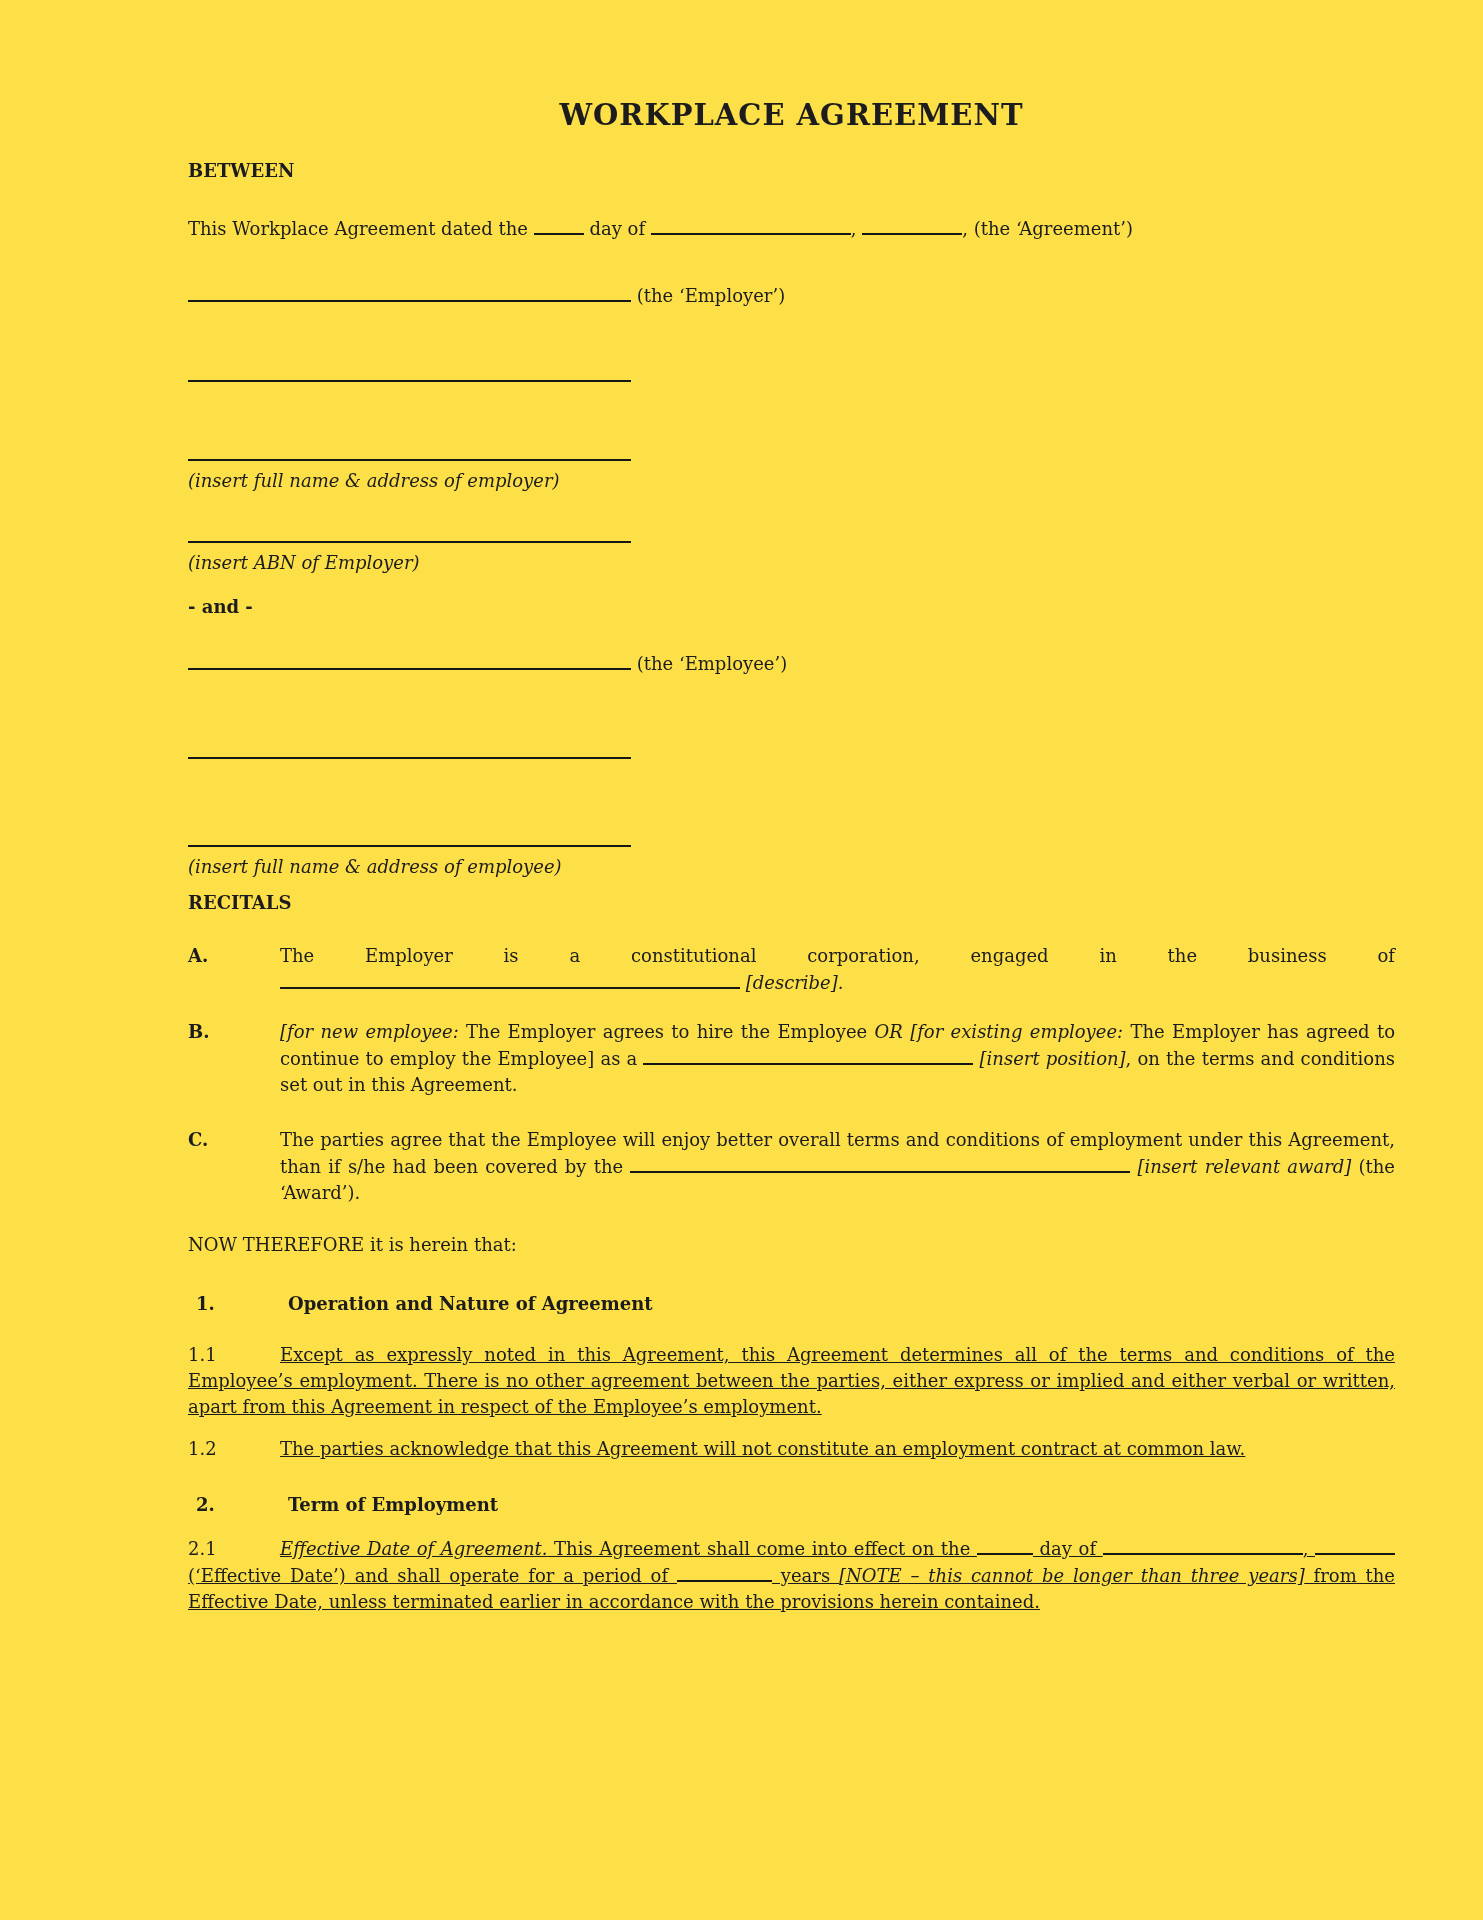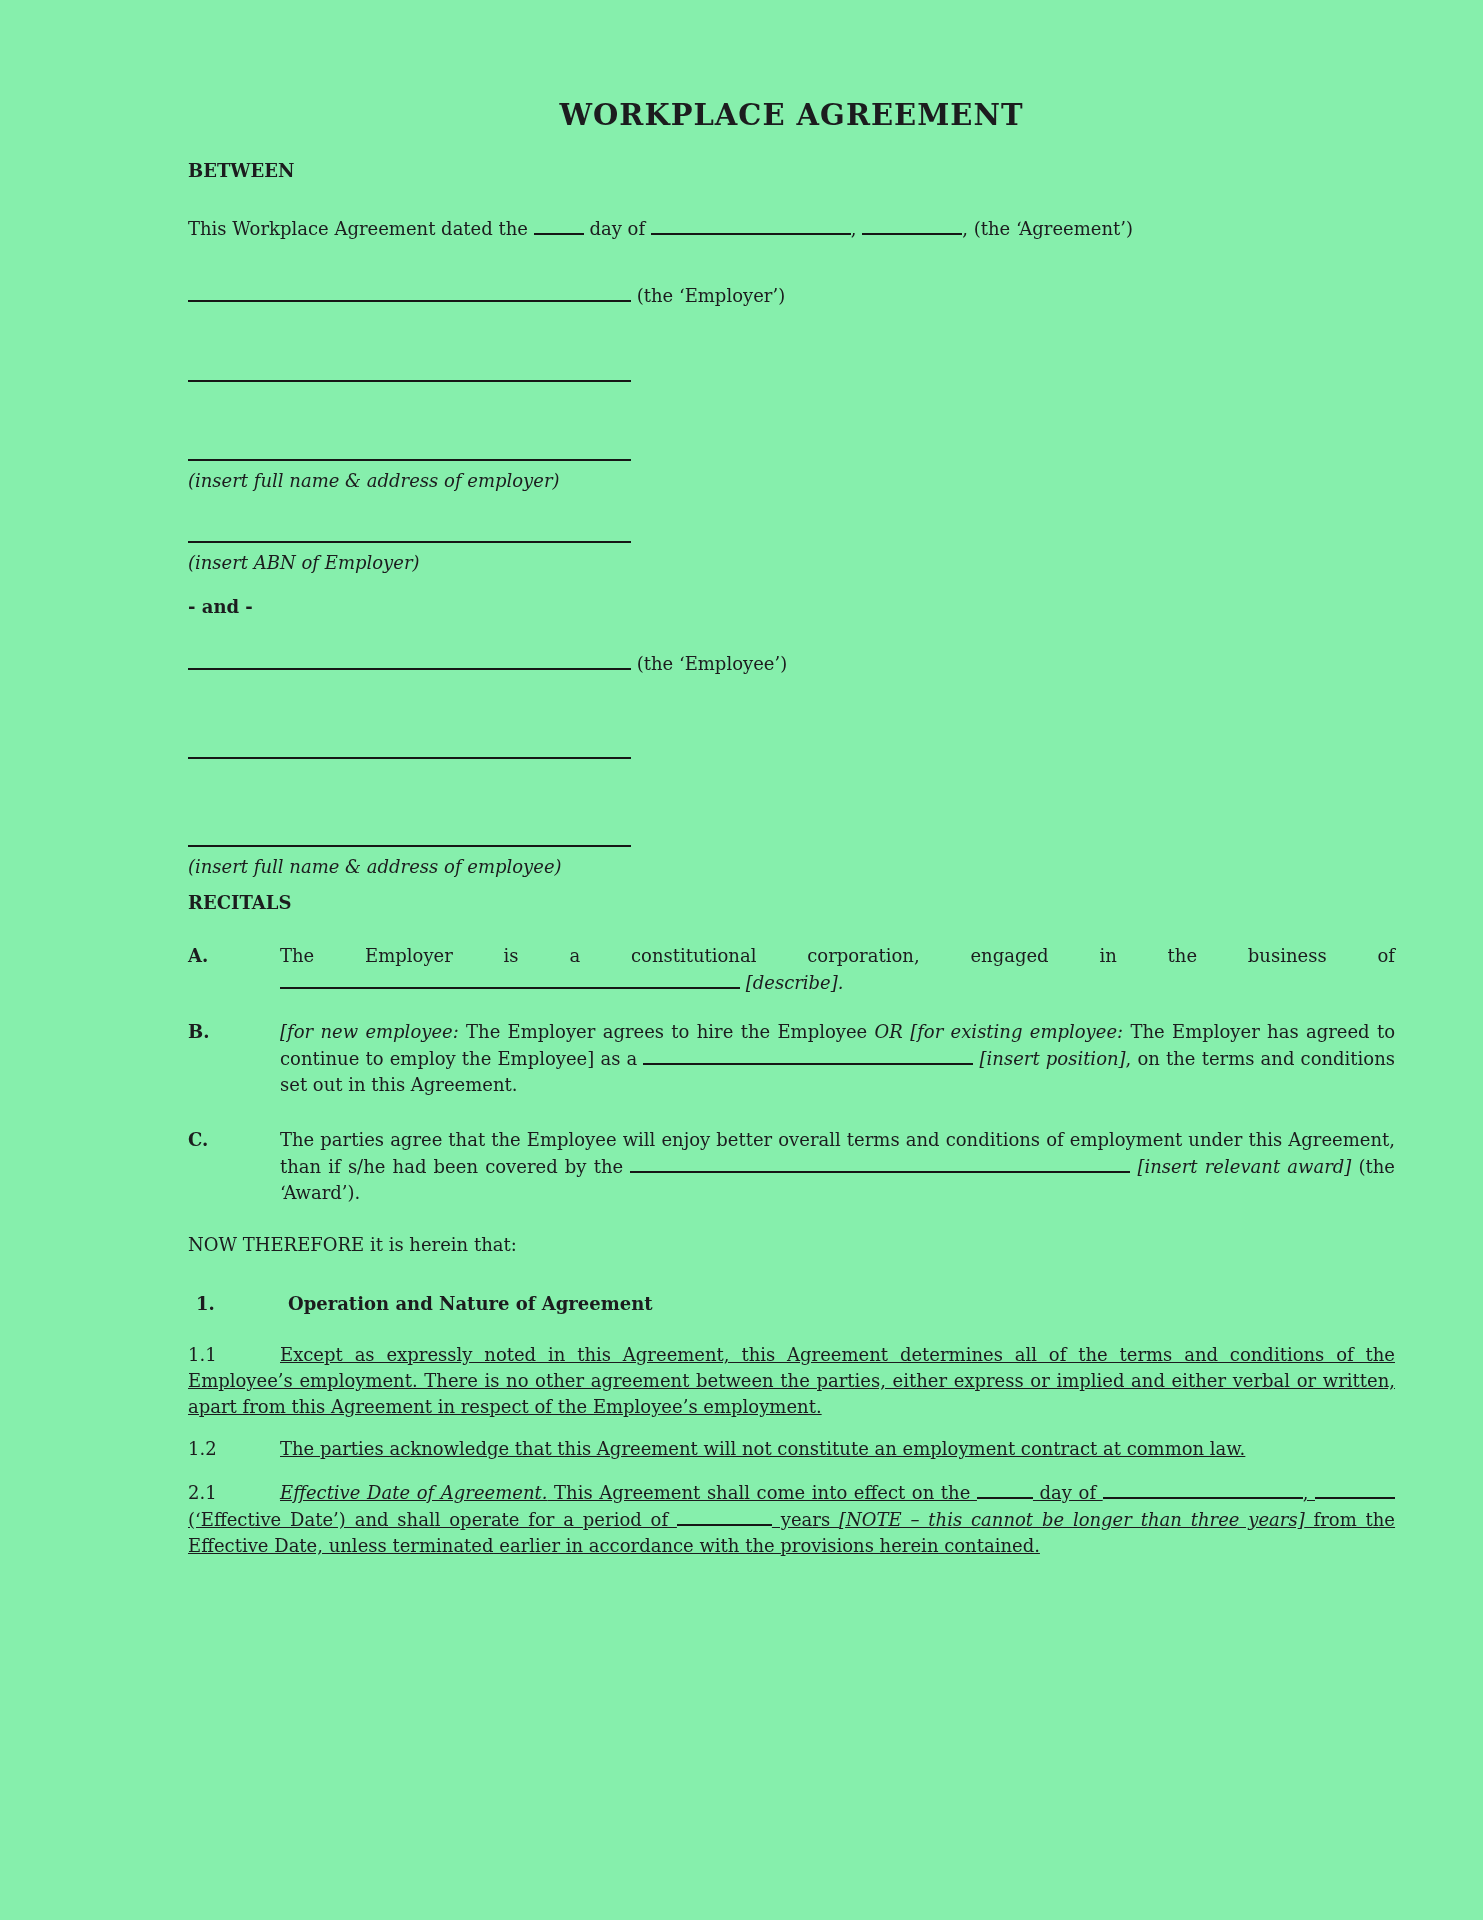--- a/index.html
+++ b/index.html
@@ -1,21 +1,21 @@
 <!DOCTYPE html>
 <html><head>
 <meta charset="utf-8">
 <style>
   html, body { margin: 0; padding: 0; background: #ffffff; }
   .page {
     position: relative;
     width: 1483px;
     height: 1920px;
     box-sizing: border-box;
-    background: #86efac;
+    background: #fde047;
     padding: 96px 88px 0 188px;
     overflow: hidden;
     font-family: "DejaVu Serif", "Liberation Serif", serif;
     font-size: 18px;
     line-height: 26px;
     color: #1c1c1e;
   }
   .title {
     margin: 0;
     font-size: 29px;
@@ -89,16 +89,17 @@
   <div class="para recital" style="margin-top:29px"><span class="rlabel">C.</span><span>The parties agree that the Employee will enjoy better overall terms and conditions of employment under this Agreement, than if s/he had been covered by the </span><span class="blank w500"></span><span class="it"> [insert relevant award]</span><span> (the ‘Award’).</span></div>
 
   <p class="para" style="margin-top:26px">NOW THEREFORE it is herein that:</p>
 
   <div class="para heading" style="margin-top:33px"><span class="num">1.</span><span>Operation and Nature of Agreement</span></div>
 
   <div class="para clause" style="margin-top:25px"><span class="num">1.1</span><span>Except as expressly noted in this Agreement, this Agreement determines all of the terms and conditions of the Employee’s employment. There is no other agreement between the parties, either express or implied and either verbal or written, apart from this Agreement in respect of the Employee’s employment.</span></div>
 
   <div class="para clause" style="margin-top:16px"><span class="num">1.2</span><span>The parties acknowledge that this Agreement will not constitute an employment contract at common law.</span></div>
 
+  <div class="para heading" style="margin-top:30px"><span class="num">2.</span><span>Term of Employment</span></div>
 
   <div class="para clause" style="margin-top:17px"><span class="num">2.1</span><span class="it">Effective Date of Agreement.</span><span> This Agreement shall come into effect on the </span><span class="blank w56"></span><span> day of </span><span class="blank w200"></span><span>, </span><span class="blank w80"></span><span> (‘Effective Date’) and shall operate for a period of </span><span class="blank w95"></span><span> years </span><span class="it">[NOTE – this cannot be longer than three years]</span><span> from the Effective Date, unless terminated earlier in accordance with the provisions herein contained.</span></div>
 
 </div>
 
 </body></html>

